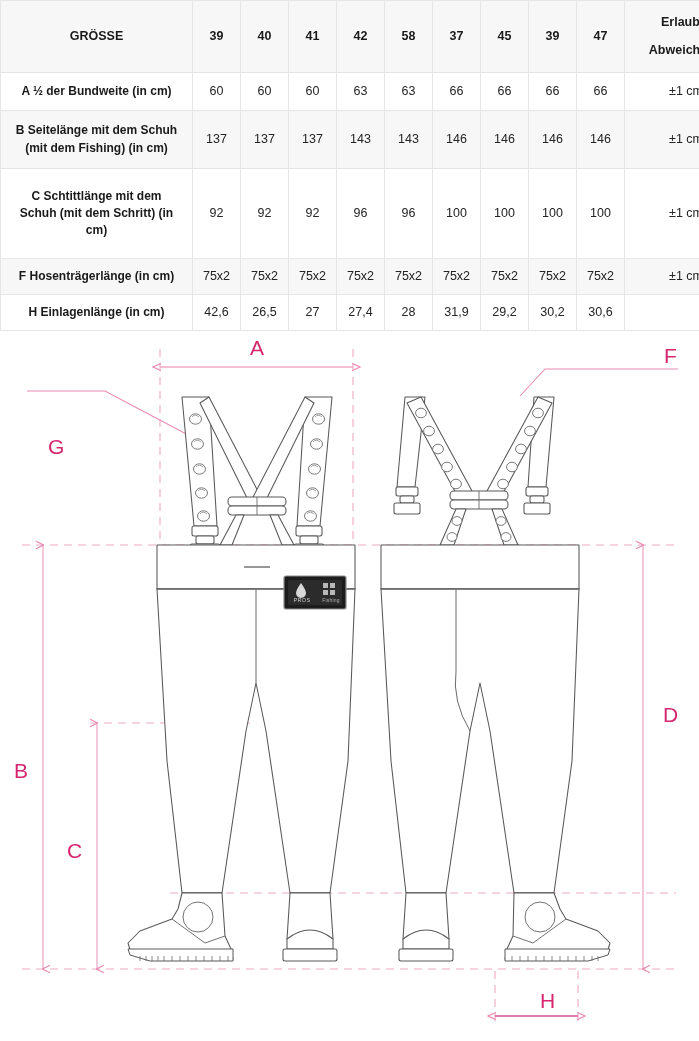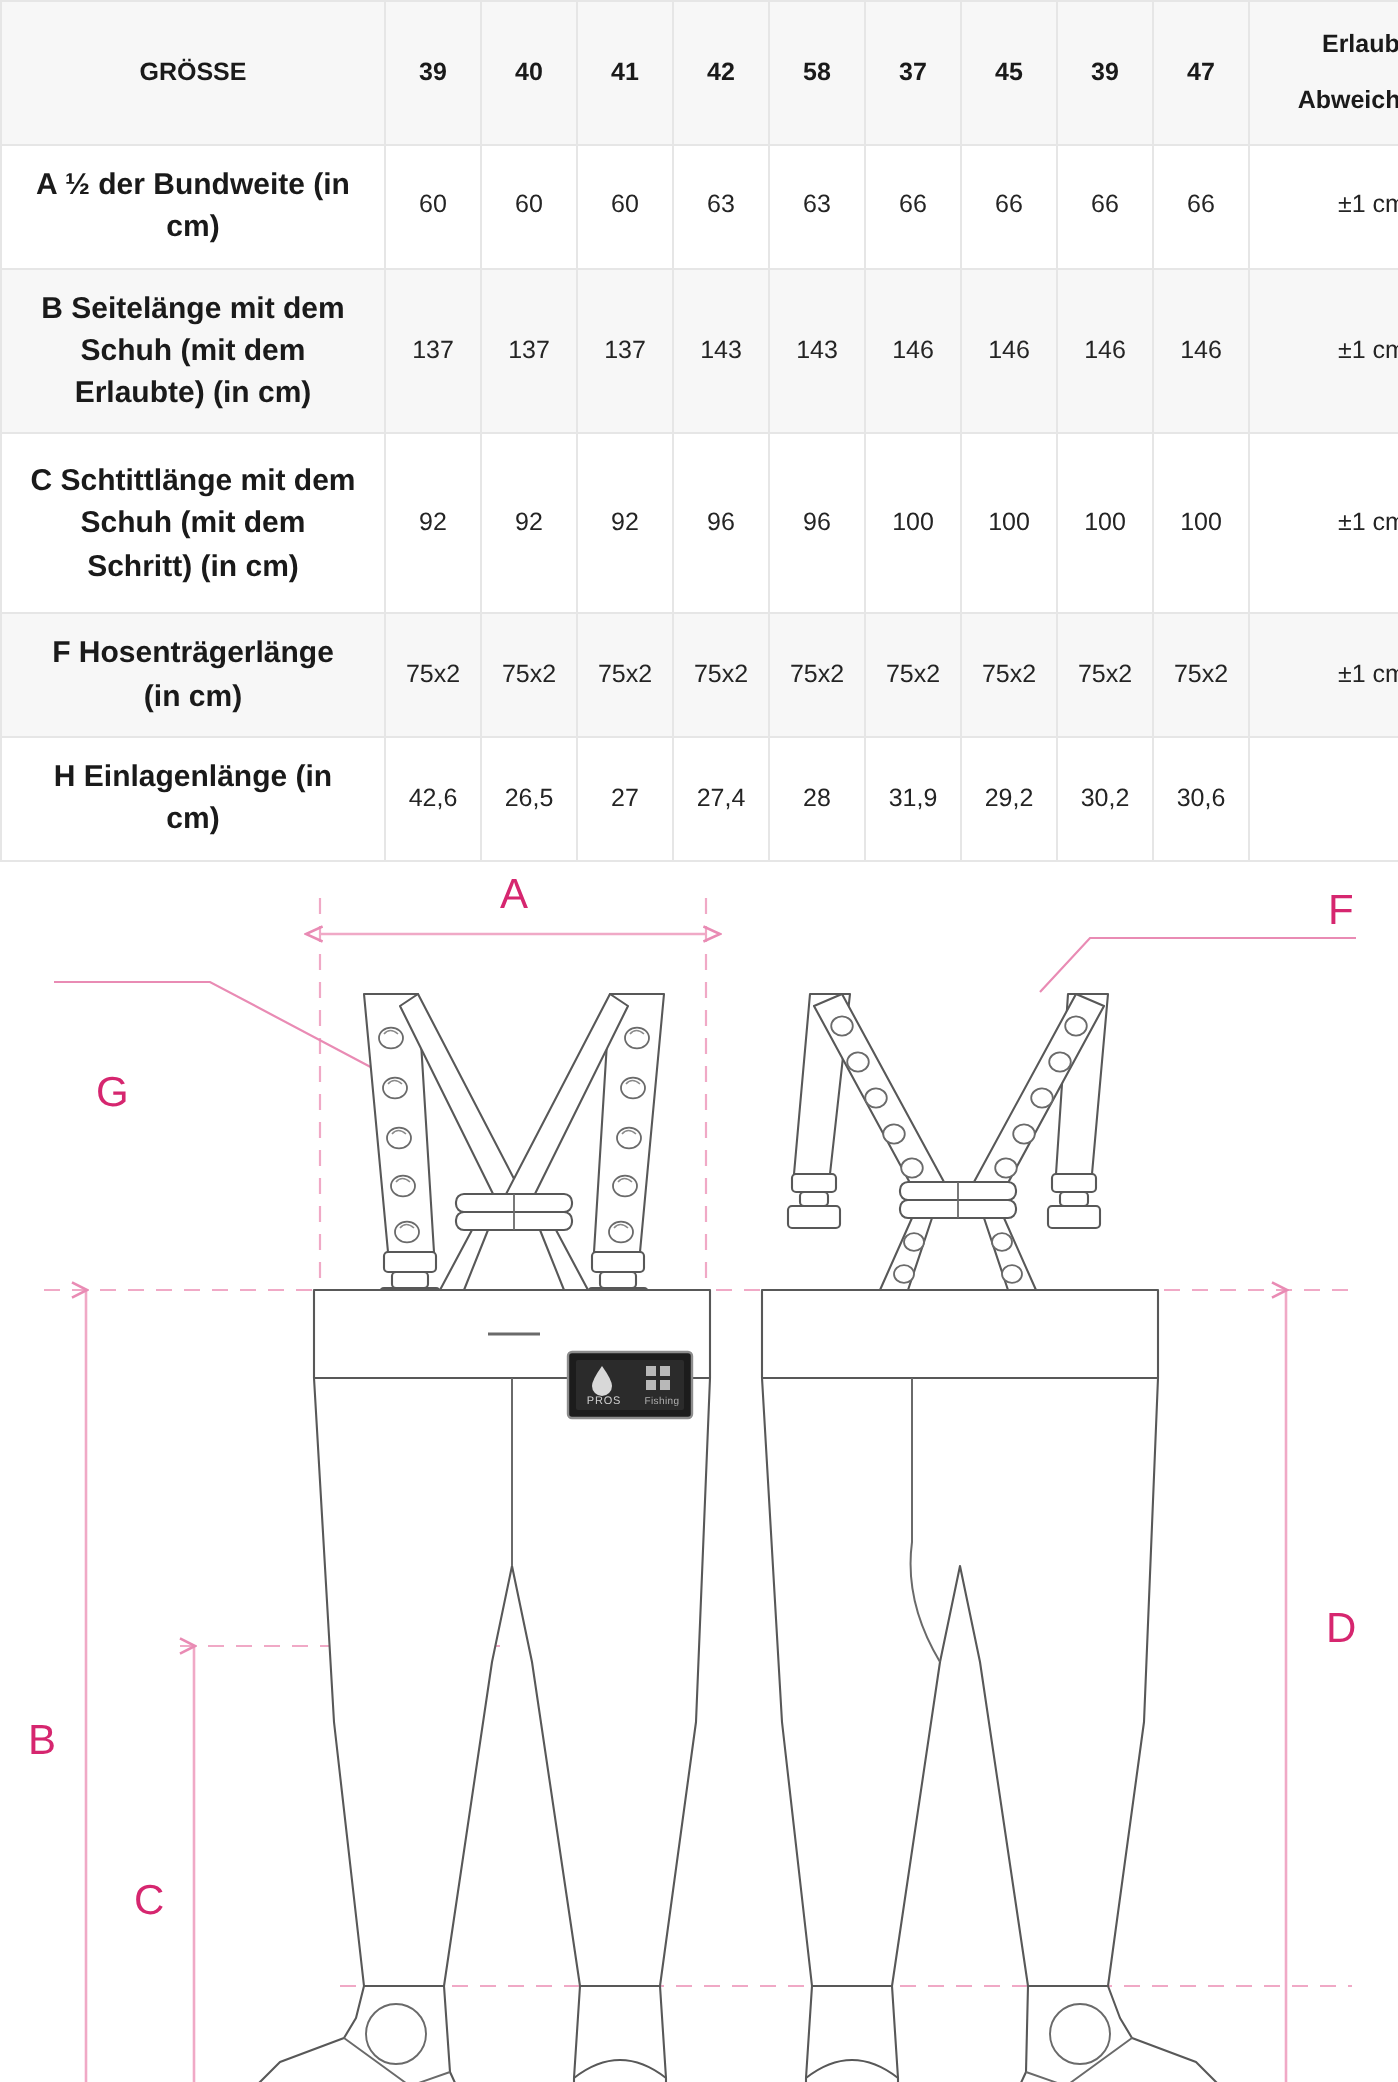--- a/index.html
+++ b/index.html
@@ -46,21 +46,21 @@
     color: #1a1a1a;
     height: 60px;
     padding-top: 8px;
     padding-bottom: 8px;
   }
   table.size-table thead th.th-tol {
     line-height: 2.2;
   }
   table.size-table tbody th.row-label {
     font-weight: bold;
-    font-size: 15px;
+    font-size: 12px;
     text-align: center;
     padding: 9px 14px;
     color: #1a1a1a;
   }
   table.size-table tbody td.num {
     font-weight: normal;
     font-size: 12.5px;
     color: #242424;
     margin-left: 40px;
   }
@@ -140,21 +140,21 @@
         <td class="num">63</td>
         <td class="num">63</td>
         <td class="num">66</td>
         <td class="num">66</td>
         <td class="num">66</td>
         <td class="num">66</td>
         <td class="num">±1 cm</td>
       </tr>
 
       <tr class="shade r-b">
-        <th class="row-label">B Seitelänge mit dem Schuh (mit dem Erlaubte) (in cm)</th>
+        <th class="row-label">B Seitelänge mit dem Schuh (mit dem Fishing) (in cm)</th>
         <td class="num">137</td>
         <td class="num">137</td>
         <td class="num">137</td>
         <td class="num">143</td>
         <td class="num">143</td>
         <td class="num">146</td>
         <td class="num">146</td>
         <td class="num">146</td>
         <td class="num">146</td>
         <td class="num">±1 cm</td>

